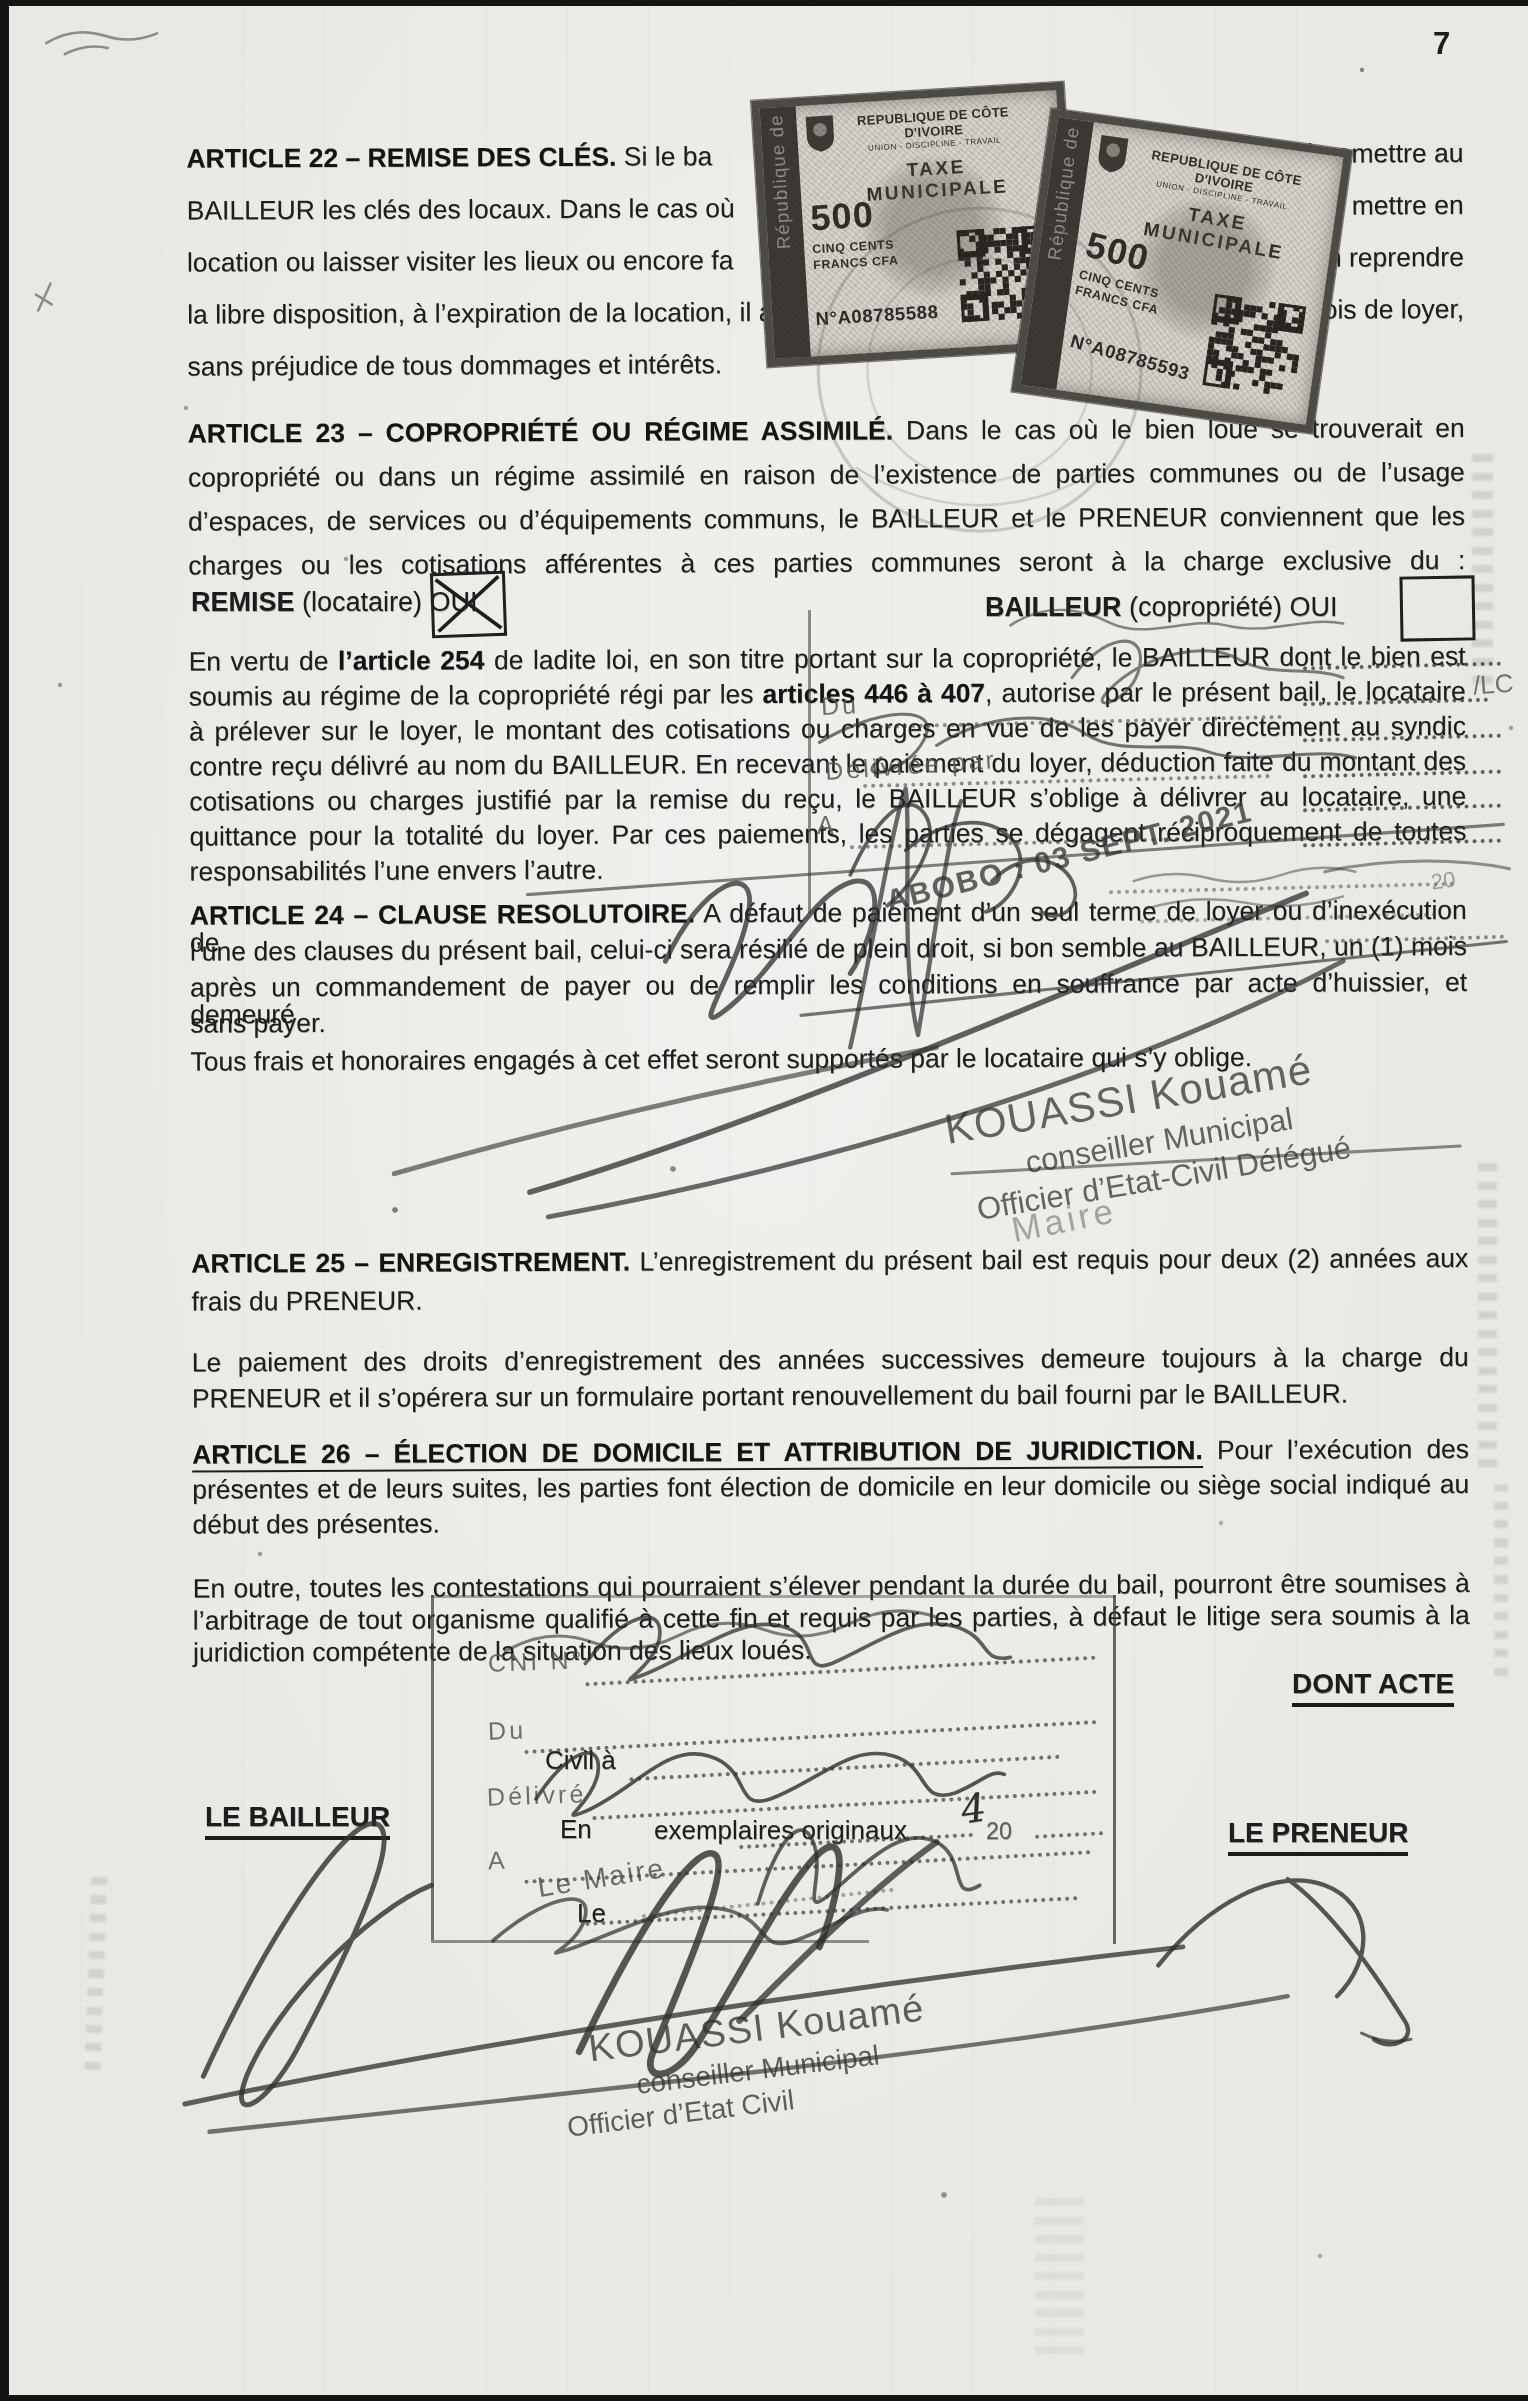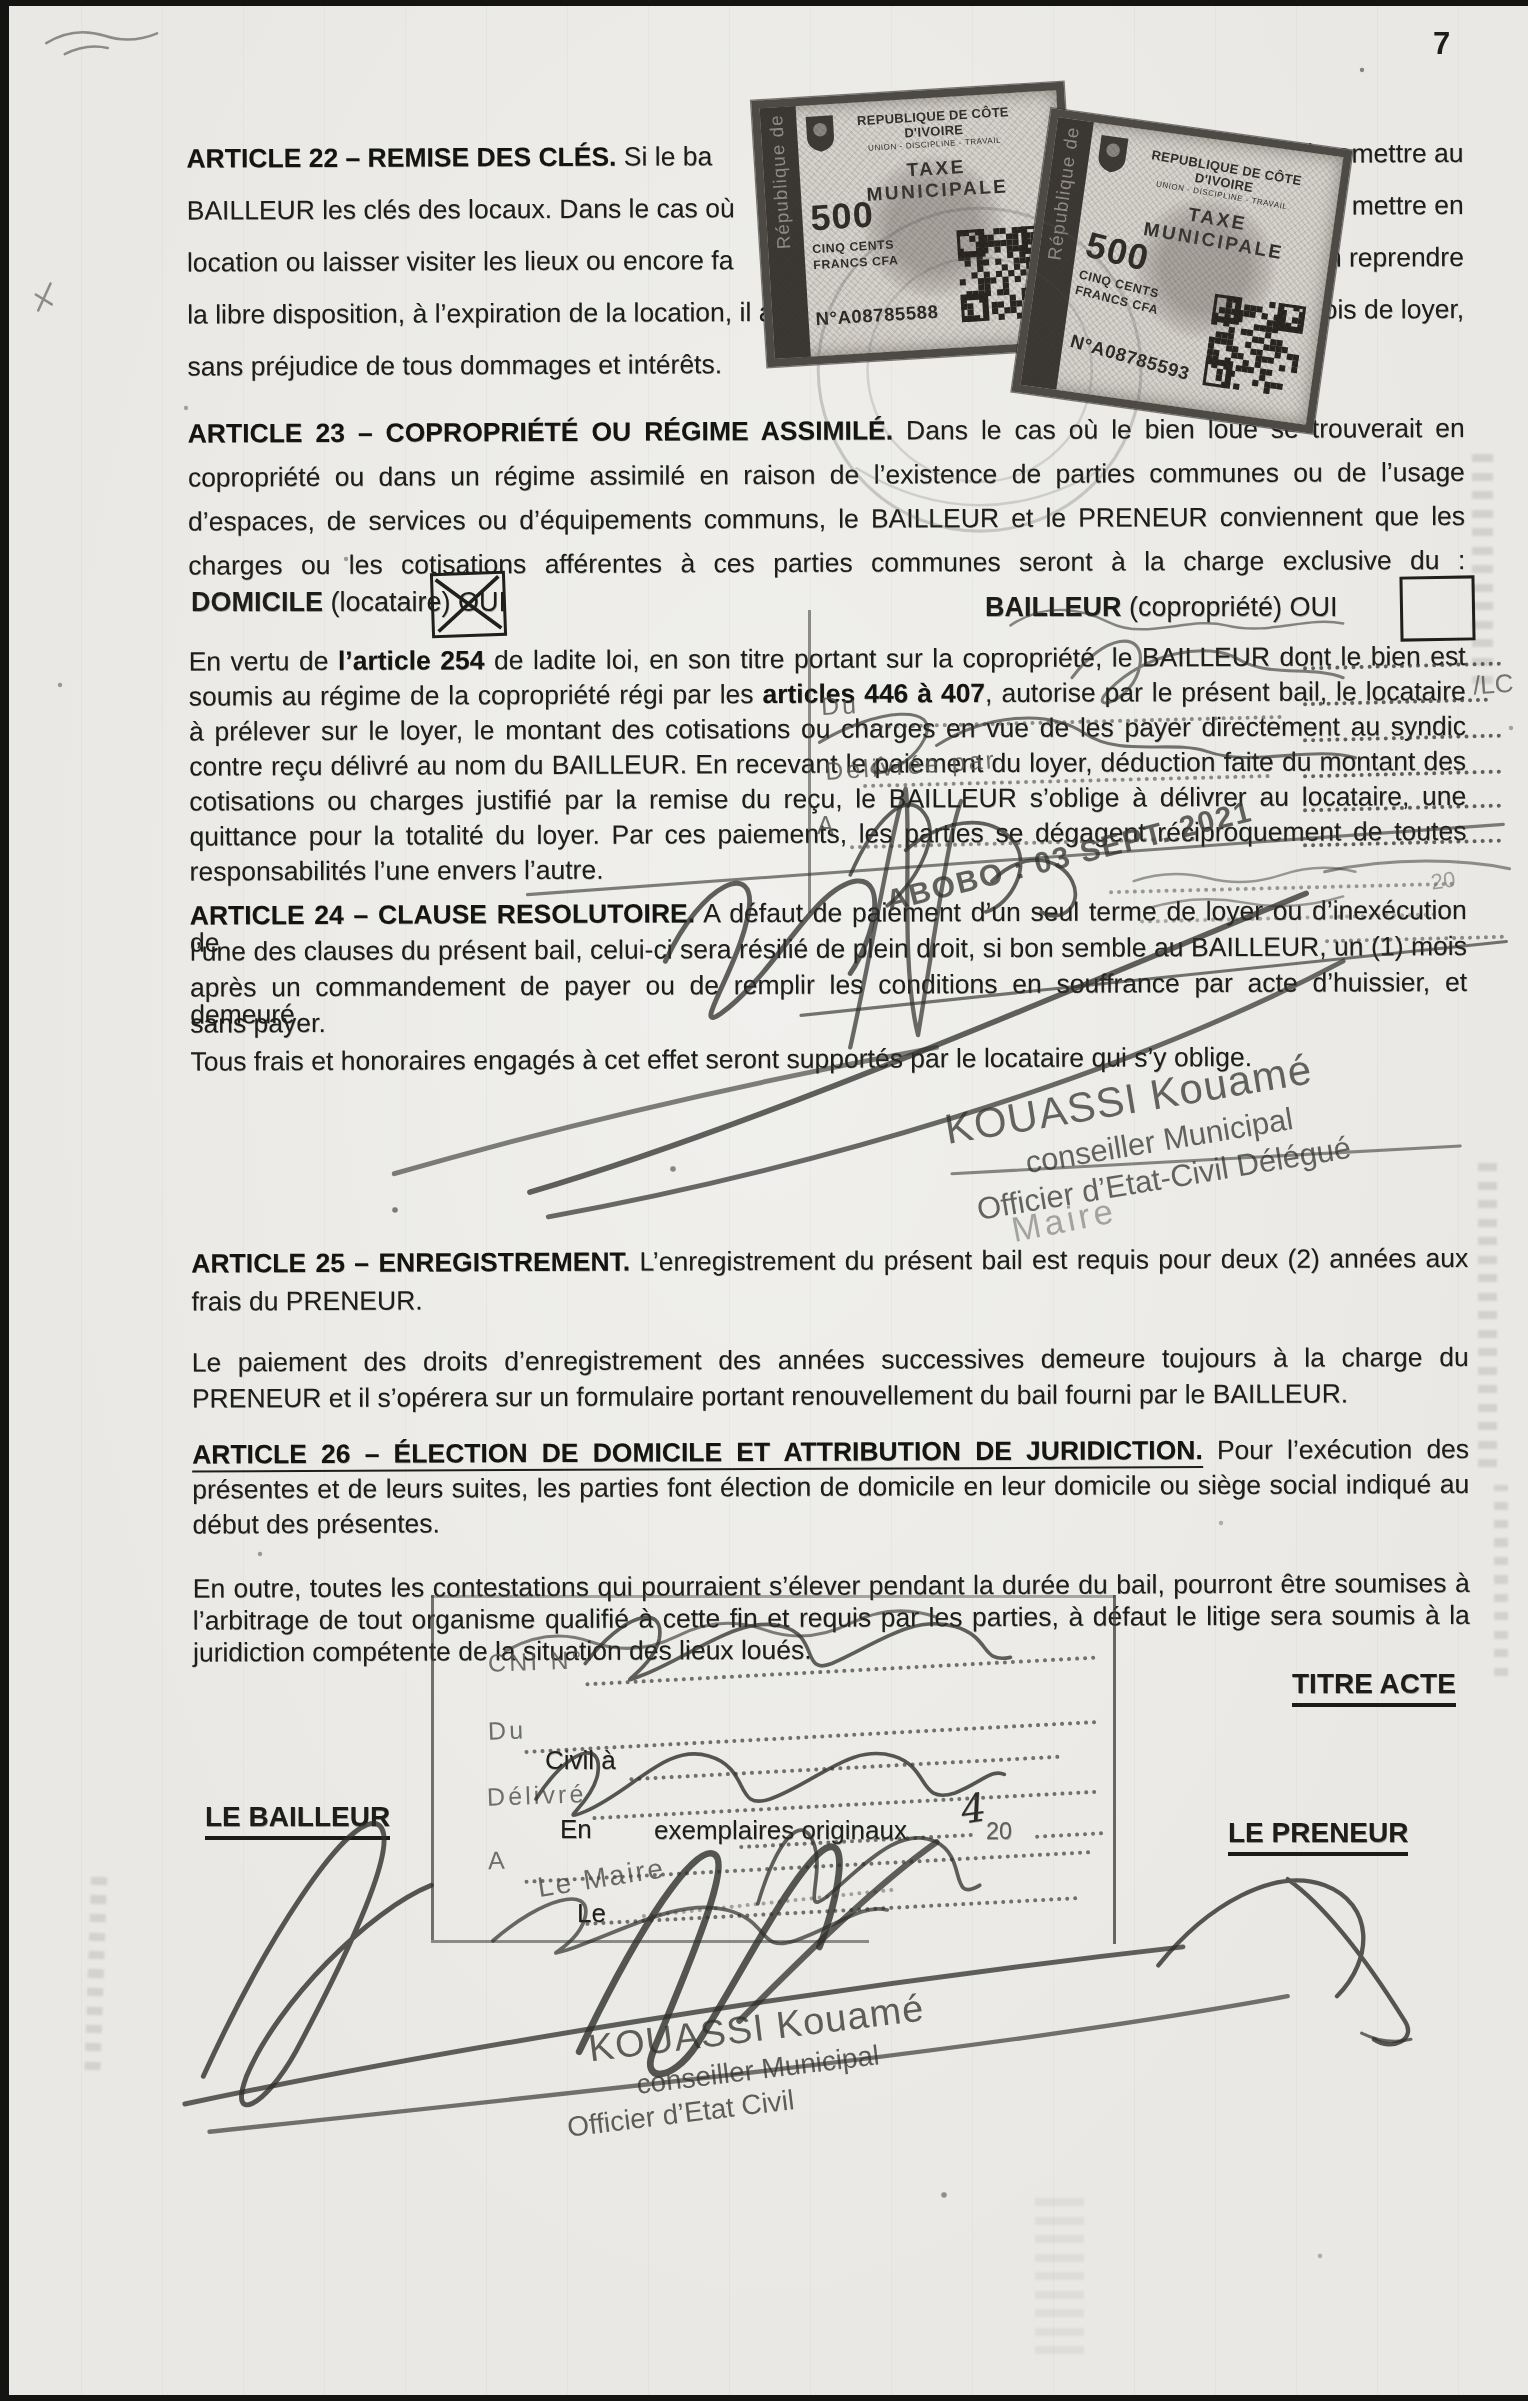--- a/index.html
+++ b/index.html
@@ -245,34 +245,34 @@
         <div class="line nj"><span class="lpart"><span>début des présentes.</span></span></div>
       </div>
     <div class="sec" id="sec-p3">
         <div class="line"><span class="lpart"><span>En outre, toutes les contestations qui pourraient s’élever pendant la durée du bail, pourront être soumises à</span></span></div>
         <div class="line"><span class="lpart"><span>l’arbitrage de tout organisme qualifié à cette fin et requis par les parties, à défaut le litige sera soumis à la</span></span></div>
         <div class="line nj"><span class="lpart"><span>juridiction compétente de la situation des lieux loués.</span></span></div>
       </div>
   </div>
 
   <div class="ckb-text" id="ckb-left">
-    <b>DOMICILE</b><span>  (locataire)  OUI</span>
+    <b>REMISE</b><span>  (locataire)  OUI</span>
   </div>
   <div class="chk" id="chk-preneur">
     <svg viewBox="0 0 112 96">
       <path d="M4,6 L108,88 M106,4 L6,90" stroke="#1f1f1d" stroke-width="6" fill="none"></path>
     </svg>
   </div>
   <div class="ckb-text" id="ckb-right">
     <b>BAILLEUR</b><span> (copropriété)  OUI</span>
   </div>
   <div class="chk" id="chk-bailleur"></div>
 
 
-  <div class="biglabel" id="dont-acte">TITRE ACTE</div>
+  <div class="biglabel" id="dont-acte">DONT ACTE</div>
   <div class="biglabel" id="lbl-bailleur">LE BAILLEUR</div>
   <div class="biglabel" id="lbl-preneur">LE PRENEUR</div>
 
   <div class="taxstamp" id="stamp1">
     <div class="ts-band">
         <span>République de Côte d'Ivoire</span>
       </div>
     <div class="ts-arms">
       <svg viewBox="0 0 52 64">
           <path d="M4,4 h44 v34 q0,18 -22,24 q-22,-6 -22,-24 z" fill="#3c3934"></path>

